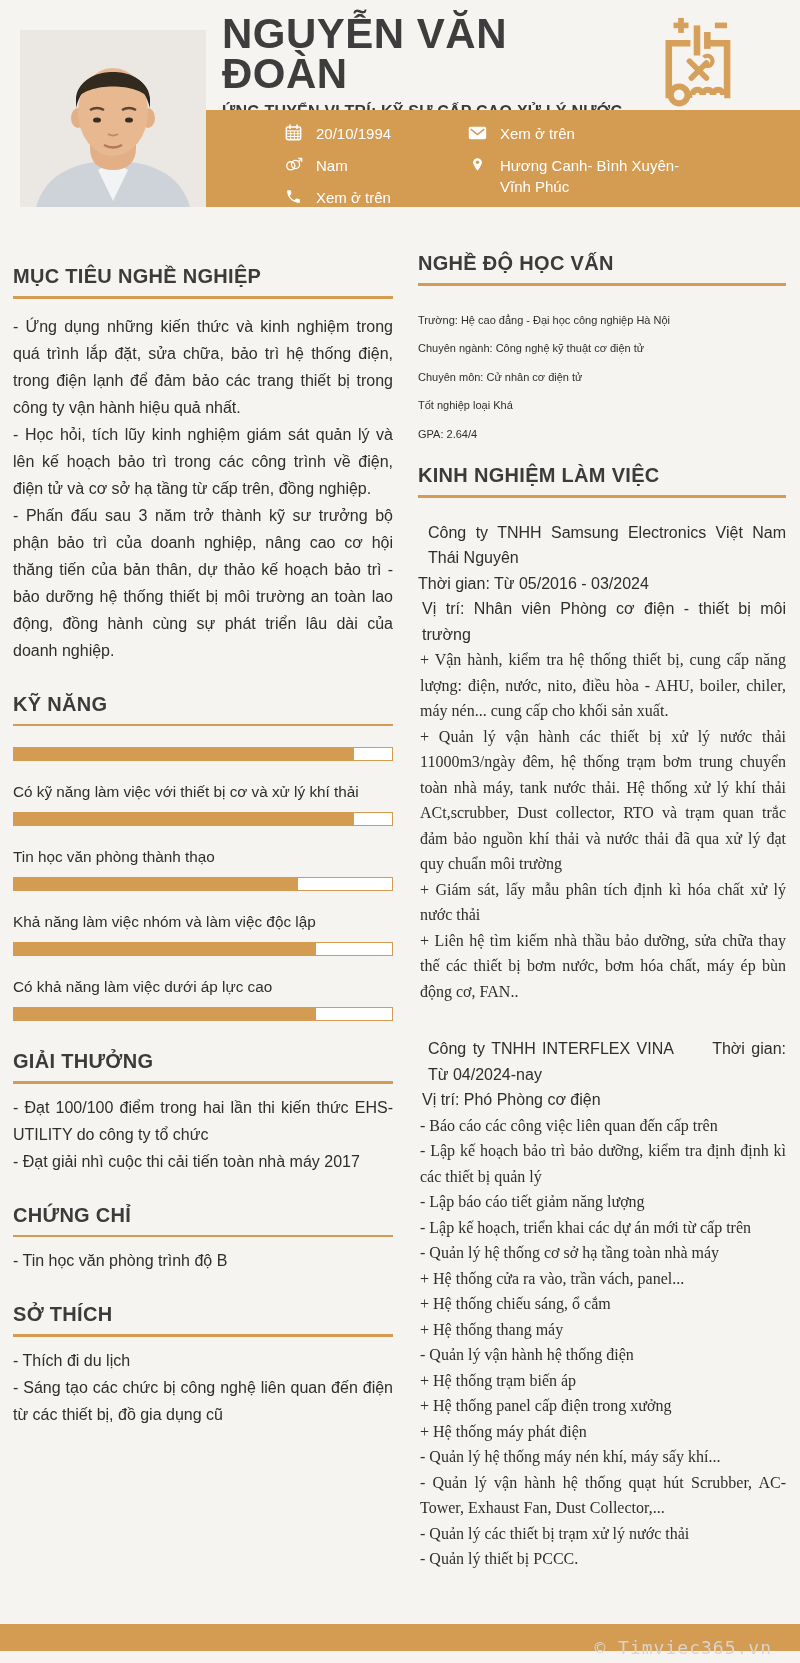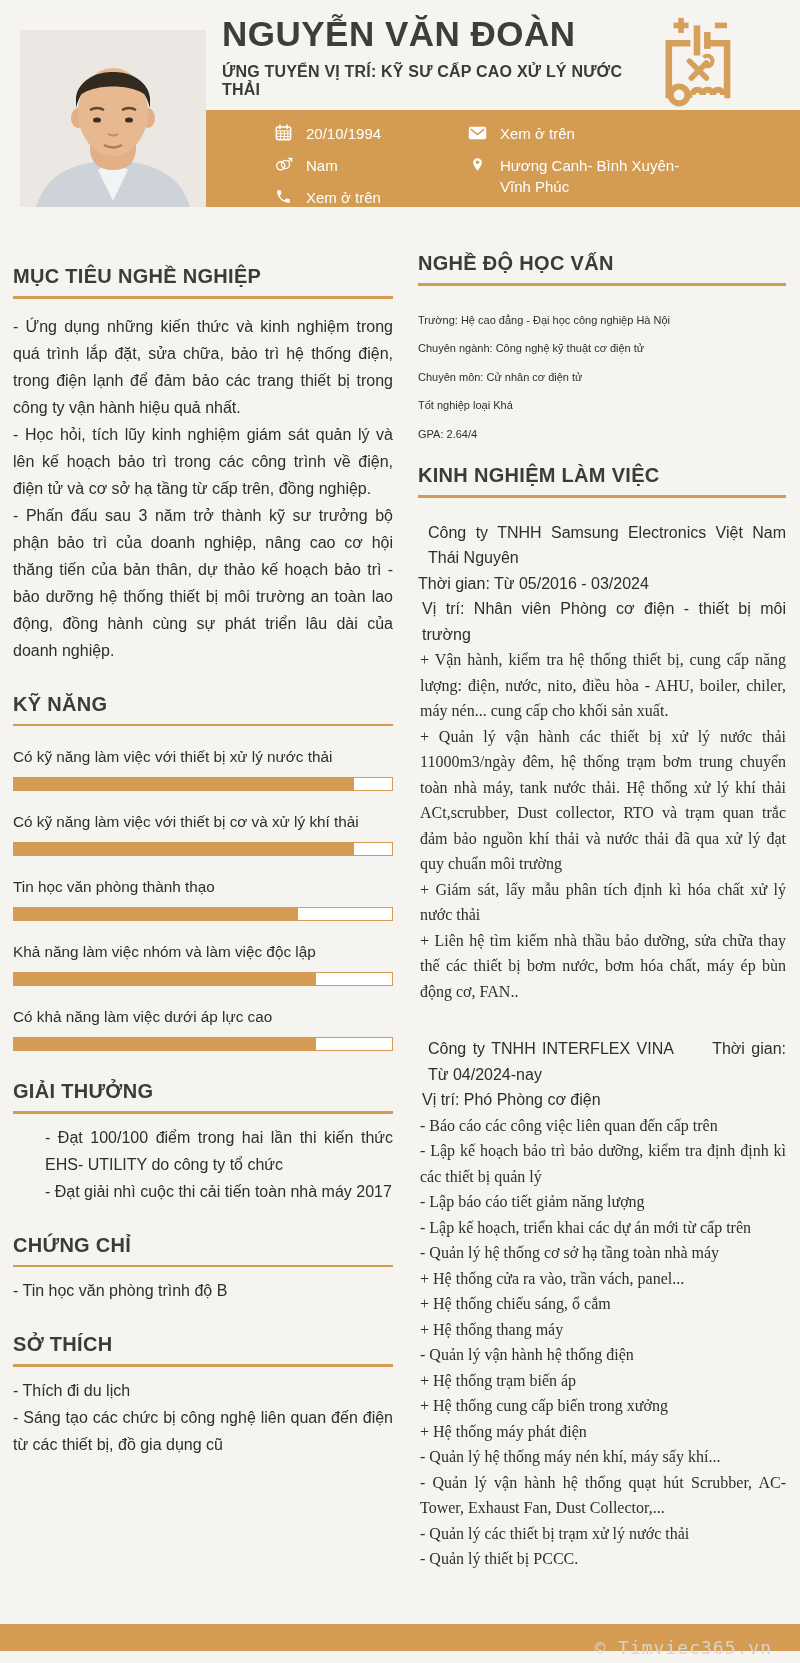--- a/index.html
+++ b/index.html
@@ -2,28 +2,28 @@
 <html><head>
 <meta charset="utf-8">
 <style>
   html,body{margin:0;padding:0;}
   body{width:800px;height:1663px;background:#e9e7e3;font-family:"Liberation Sans","DejaVu Sans",sans-serif;}
   .page{position:relative;width:800px;height:1663px;background:#F6F4F0;overflow:hidden;}
 
   
   .photo{position:absolute;left:20px;top:30px;width:186px;height:177px;background:#ecebe7;overflow:hidden;}
   .namebox{position:absolute;left:222px;top:14px;width:420px;}
-  .name{font-size:35px;font-weight:700;color:#3d3d3d;letter-spacing:.5px;line-height:40px;}
+  .name{font-size:42px;font-weight:700;color:#3d3d3d;letter-spacing:.5px;line-height:40px;}
   .subtitle{margin-top:9px;font-size:16px;font-weight:700;color:#3a3a3a;letter-spacing:.2px;}
   .subtitle-rule{width:66px;height:3px;background:#4f4f4f;margin-top:13px;}
   .logo{position:absolute;right:56px;top:16px;width:94px;height:94px;}
 
   .contact-band{position:absolute;left:206px;top:110px;width:594px;height:97px;background:#D49B53;}
   .ccol{position:absolute;top:12px;display:flex;flex-direction:column;gap:10px;}
-  .ccol1{left:68px;width:190px;}
+  .ccol1{left:78px;width:190px;}
   .ccol2{left:262px;width:300px;}
   .crow{display:flex;align-items:flex-start;gap:13px;min-height:22px;}
   .cicon{width:19px;height:19px;flex:0 0 19px;display:inline-flex;align-items:center;justify-content:center;margin-top:1px;}
   .ctext{font-size:15px;color:#ffffff;line-height:21px;padding-top:1px;width:180px;}
 
   
   .col{position:absolute;}
   .col-left{left:13px;top:265px;width:380px;}
   .col-right{left:418px;top:252px;width:368px;}
   .section{margin-bottom:29px;}
@@ -172,21 +172,20 @@
           <div class="par">- Ứng dụng những kiến thức và kinh nghiệm trong quá trình lắp đặt, sửa chữa, bảo trì hệ thống điện, trong điện lạnh để đảm bảo các trang thiết bị trong công ty vận hành hiệu quả nhất.</div>
           <div class="par">- Học hỏi, tích lũy kinh nghiệm giám sát quản lý và lên kế hoạch bảo trì trong các công trình về điện, điện tử và cơ sở hạ tầng từ cấp trên, đồng nghiệp.</div>
           <div class="par">- Phấn đấu sau 3 năm trở thành kỹ sư trưởng bộ phận bảo trì của doanh nghiệp, nâng cao cơ hội thăng tiến của bản thân, dự thảo kế hoạch bảo trì - bảo dưỡng hệ thống thiết bị môi trường an toàn lao động, đồng hành cùng sự phát triển lâu dài của doanh nghiệp.</div>
         </div>
     </div>
     <div class="section">
       <div class="section-title">KỸ NĂNG</div>
       <div class="rule"></div>
       <div id="skills-list">
           <div class="skill">
-            <div class="skill-label">Có kỹ năng làm việc với thiết bị xử lý nước thải</div>
             <div class="bar">
               <div class="fill" style="width: 90%;"></div>
             </div>
           </div>
           <div class="skill">
             <div class="skill-label">Có kỹ năng làm việc với thiết bị cơ và xử lý khí thải</div>
             <div class="bar">
               <div class="fill" style="width: 90%;"></div>
             </div>
           </div>
@@ -206,21 +205,21 @@
             <div class="skill-label">Có khả năng làm việc dưới áp lực cao</div>
             <div class="bar">
               <div class="fill" style="width: 80%;"></div>
             </div>
           </div>
         </div>
     </div>
     <div class="section">
       <div class="section-title">GIẢI THƯỞNG</div>
       <div class="rule"></div>
-      <div class="body-gap" id="awards-list" style="margin-top:10px;margin-left:32px;">
+      <div class="body-gap" id="awards-list" style="margin-top:10px;">
           <div class="par">- Đạt 100/100 điểm trong hai lần thi kiến thức EHS- UTILITY do công ty tổ chức</div>
           <div class="par">- Đạt giải nhì cuộc thi cải tiến toàn nhà máy 2017</div>
         </div>
     </div>
     <div class="section">
       <div class="section-title">CHỨNG CHỈ</div>
       <div class="rule"></div>
       <div class="body-gap" id="certs-list" style="margin-top:10px;">
           <div class="par">- Tin học văn phòng trình độ B</div>
         </div>
@@ -266,21 +265,21 @@
             <div class="par detail">- Báo cáo các công việc liên quan đến cấp trên</div>
             <div class="par detail">- Lập kế hoạch bảo trì bảo dưỡng, kiểm tra định định kì các thiết bị quản lý</div>
             <div class="par detail">- Lập báo cáo tiết giảm năng lượng</div>
             <div class="par detail">- Lập kế hoạch, triển khai các dự án mới từ cấp trên</div>
             <div class="par detail">- Quản lý hệ thống cơ sở hạ tầng toàn nhà máy</div>
             <div class="par detail">+ Hệ thống cửa ra vào, trần vách, panel...</div>
             <div class="par detail">+ Hệ thống chiếu sáng, ổ cắm</div>
             <div class="par detail">+ Hệ thống thang máy</div>
             <div class="par detail">- Quản lý vận hành hệ thống điện</div>
             <div class="par detail">+ Hệ thống trạm biến áp</div>
-            <div class="par detail">+ Hệ thống cung cấp biến trong xưởng</div>
+            <div class="par detail">+ Hệ thống panel cấp điện trong xưởng</div>
             <div class="par detail">+ Hệ thống máy phát điện</div>
             <div class="par detail">- Quản lý hệ thống máy nén khí, máy sấy khí...</div>
             <div class="par detail">- Quản lý vận hành hệ thống quạt hút Scrubber, AC-Tower, Exhaust Fan, Dust Collector,...</div>
             <div class="par detail">- Quản lý các thiết bị trạm xử lý nước thải</div>
             <div class="par detail">- Quản lý thiết bị PCCC.</div>
           </div>
         </div>
     </div>
   </div>
 

